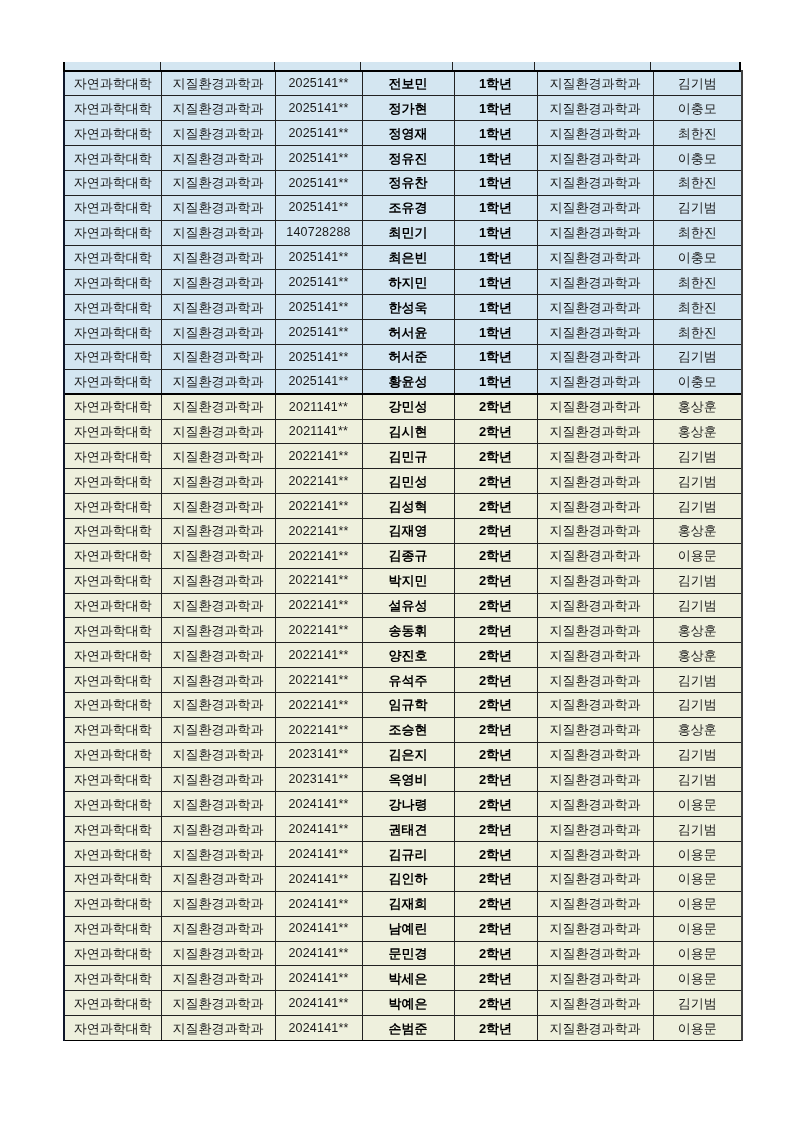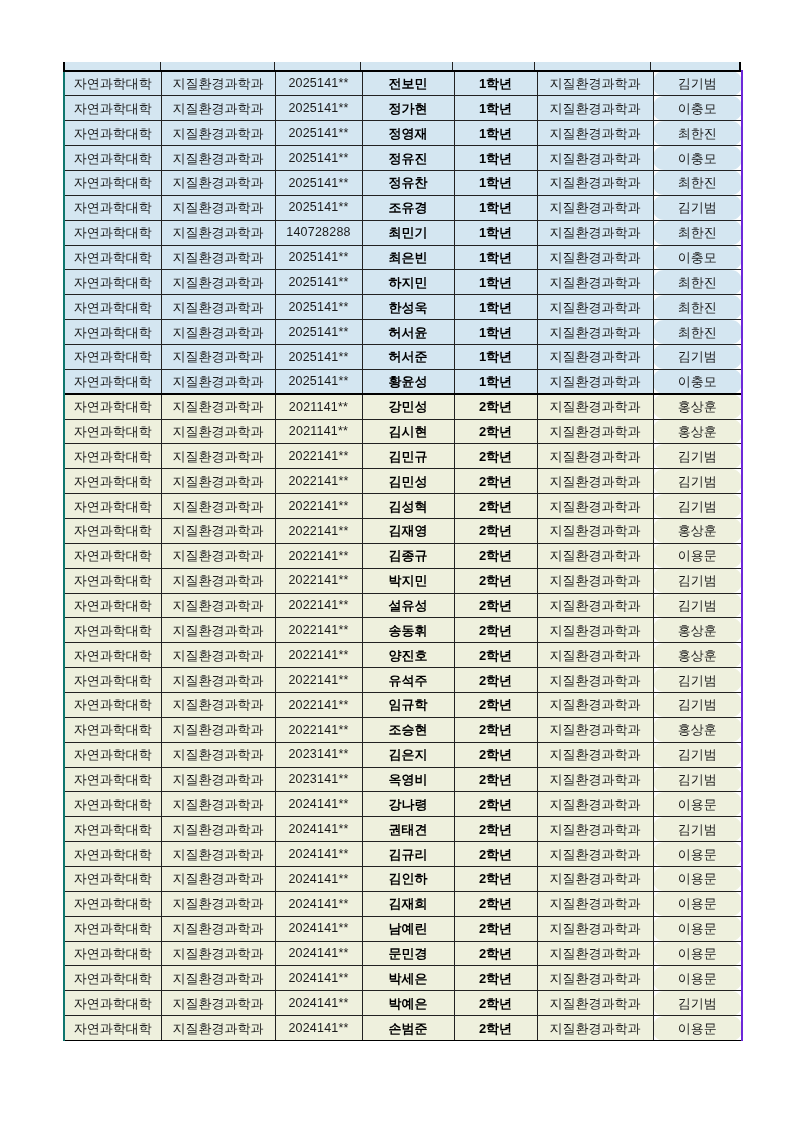--- a/index.html
+++ b/index.html
@@ -57,22 +57,22 @@
     vertical-align: middle;
     font-size: 13px;
     line-height: 1;
     white-space: nowrap;
     overflow: hidden;
   }
   table.student-table tr.grade-1 td { background: #d4e6f1; }
   table.student-table tr.grade-2 td { background: #eef0dd; }
   table.student-table tr.first-row td { border-top: 2px solid #000; }
   table.student-table tr.section-start td { border-top: 2.5px solid #000; }
-  table.student-table td:first-child { border-left: 2px solid #0f766e; }
-  table.student-table td:last-child { border-right: 2px solid #6d28d9; border-radius: 11px; }
+  table.student-table td:first-child { border-left: 2px solid #0f172a; }
+  table.student-table td:last-child { border-right: 2px solid #404040; }
   table.student-table tr:last-child td { border-bottom: 1.5px solid #000; }
   table.student-table td.col-name,
   table.student-table td.col-grade {
     font-weight: bold;
     color: #000;
   }
   table.student-table td.col-student-id {
     font-size: 12.5px;
     letter-spacing: 0.2px;
   }

